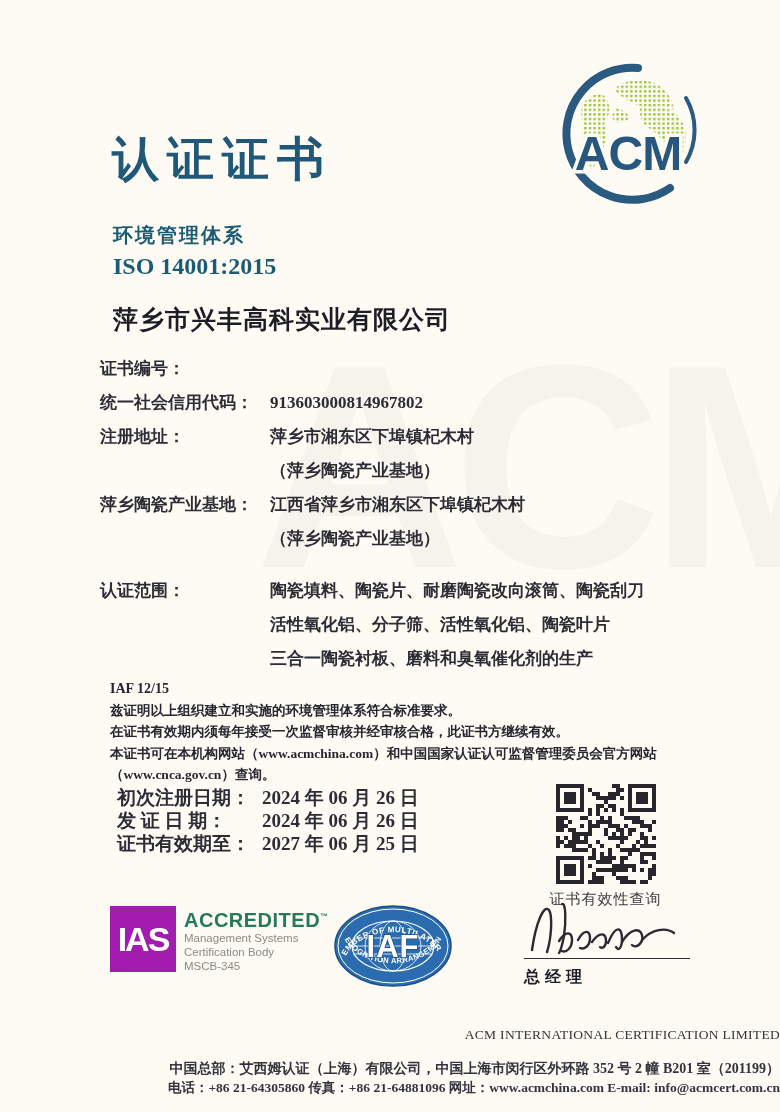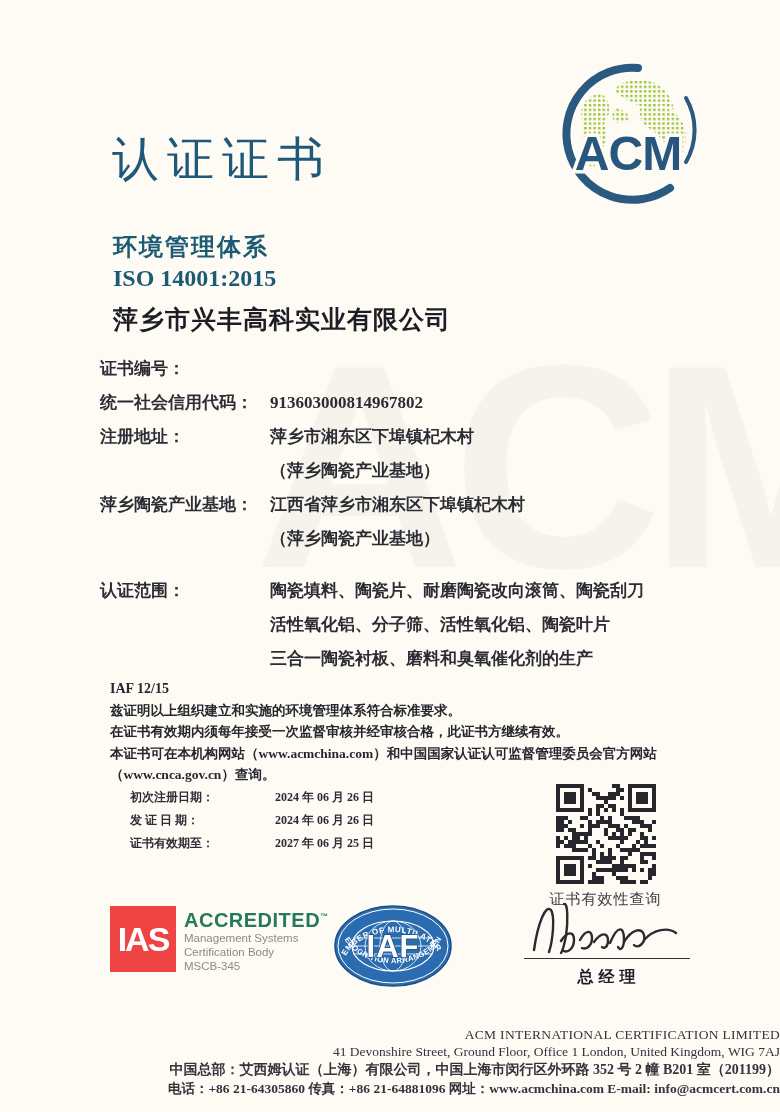--- a/index.html
+++ b/index.html
@@ -13,66 +13,66 @@
   .watermark {
     position:absolute; left:255px; top:300px;
     font-family:"Liberation Sans","DejaVu Sans",sans-serif;
     font-size:290px; font-weight:bold; letter-spacing:-12px;
     color:rgba(150,148,136,0.07); user-select:none; pointer-events:none;
   }
   
   .acm-logo { position:absolute; left:552px; top:58px; width:152px; height:150px; }
   .cert-title {
     position:absolute; left:112px; top:128px;
-    font-size:47px; font-weight:normal; letter-spacing:8px; color:#1f5878;
+    font-size:47px; font-weight:bold; letter-spacing:8px; color:#1f5878;
   }
   .subtitle-block { position:absolute; left:113px; top:220px; color:#1c5b74; font-weight:bold; }
-  .subtitle-block .sys { font-size:24px; letter-spacing:2px; line-height:30px;margin-top:12px; }
+  .subtitle-block .sys { font-size:20px; letter-spacing:2px; line-height:30px; }
   .subtitle-block .std { font-size:24px; line-height:32px; }
   .company-name {
     position:absolute; left:113px; top:303px;
     font-size:25px; font-weight:bold; color:#1d1d25; letter-spacing:1px;
   }
   
   .details { position:absolute; left:100px; top:352px; width:580px; font-size:17px; font-weight:700; }
   .drow { display:flex; line-height:34px; }
   .drow .lbl { width:170px; flex:0 0 170px; }
   .drow .val { flex:1; }
   .scope-gap { height:18px; }
   
   .statement { position:absolute; left:110px; top:678px; width:580px; font-size:13.5px; font-weight:bold; line-height:21.5px; color:#26262e; }
   .statement .iaf-code { font-size:14px; }
   
-  .dates { position:absolute; left:130px; top:786px; font-size:12px; font-weight:600; }
+  .dates { position:absolute; left:117px; top:786px; font-size:19px; font-weight:600; }
   .dates .drow { line-height:23px; }
   .dates .lbl { width:145px; flex:0 0 145px; }
   
   .qr-block { position:absolute; left:548px; top:784px; width:115px; text-align:center; }
   .qr-block svg { display:block; margin:0 auto; }
   .qr-caption { margin-top:6px; font-size:15px; color:#3a3a40; letter-spacing:1px; }
   
   .ias-logo { position:absolute; left:110px; top:906px; display:flex; align-items:flex-start; }
   .ias-box {
-    width:66px; height:66px; background:#ef4444; color:#fff; display:flex; align-items:center; justify-content:center;
+    width:66px; height:66px; background:#a21caf; color:#fff; display:flex; align-items:center; justify-content:center;
     font-family:"Liberation Sans","DejaVu Sans",sans-serif; font-size:34px; font-weight:bold; letter-spacing:-2px;
   }
   .ias-texts { margin-left:8px; font-family:"Liberation Sans","DejaVu Sans",sans-serif; }
   .ias-accredited { color:#26795a; font-size:20px; font-weight:bold; letter-spacing:0.5px; line-height:22px; }
   .ias-accredited sup { font-size:8px; }
   .ias-sub { color:#8a8a88; font-size:11.5px; line-height:14px; }
   .iaf-logo { position:absolute; left:333px; top:904px; width:120px; height:84px; }
   
-  .sig-block { position:absolute; left:524px; top:896px; width:170px; text-align:center; }
+  .sig-block { position:absolute; left:524px; top:896px; width:170px; text-align:left; }
   .sig-line { border-bottom:1.5px solid #2e2e34; width:166px; margin-top:-2px; }
   .sig-title { margin-top:8px; font-size:16px; font-weight:bold; letter-spacing:5px; color:#1d1d25; }
   
   .footer { position:absolute; left:0; top:1026px; width:100%; text-align:right; color:#33333b; }
   .footer .f1 { font-size:13.5px; line-height:17px; letter-spacing:0.3px; }
   .footer .f2 { font-size:13.5px; line-height:17px; }
-  .footer .f3 { font-size:14px; line-height:19px; font-weight:600; }
+  .footer .f3 { font-size:14px; line-height:19px; font-weight:600;margin-top:16px; }
   .footer .f4 { font-size:13.5px; line-height:19px; font-weight:600; }
 </style>
 </head>
 <body>
 
 <div class="page">
 
   <div class="watermark">ACM</div>
 
   <div class="acm-logo">
@@ -518,18 +518,17 @@
         <path d="M98,46 C106,33 116,31 118,39 C120,47 112,53 108,49"></path>
         <path d="M118,44 C128,33 142,31 150,37"></path>
       </g>
     </svg>
     <div class="sig-line"></div>
     <div class="sig-title">总经理</div>
   </div>
 
   <div class="footer">
     <div class="f1">ACM INTERNATIONAL CERTIFICATION LIMITED</div>
-    <div class="f2">41 Devonshire Street, Ground Floor, Office 1 London, United Kingdom, WIG 7AJ</div>
     <div class="f3">中国总部：艾西姆认证（上海）有限公司，中国上海市闵行区外环路 352 号 2 幢 B201 室（201199）</div>
     <div class="f4">电话：+86 21-64305860  传真：+86 21-64881096  网址：www.acmchina.com   E-mail: info@acmcert.com.cn</div>
   </div>
 
 </div>
 
 </body></html>

